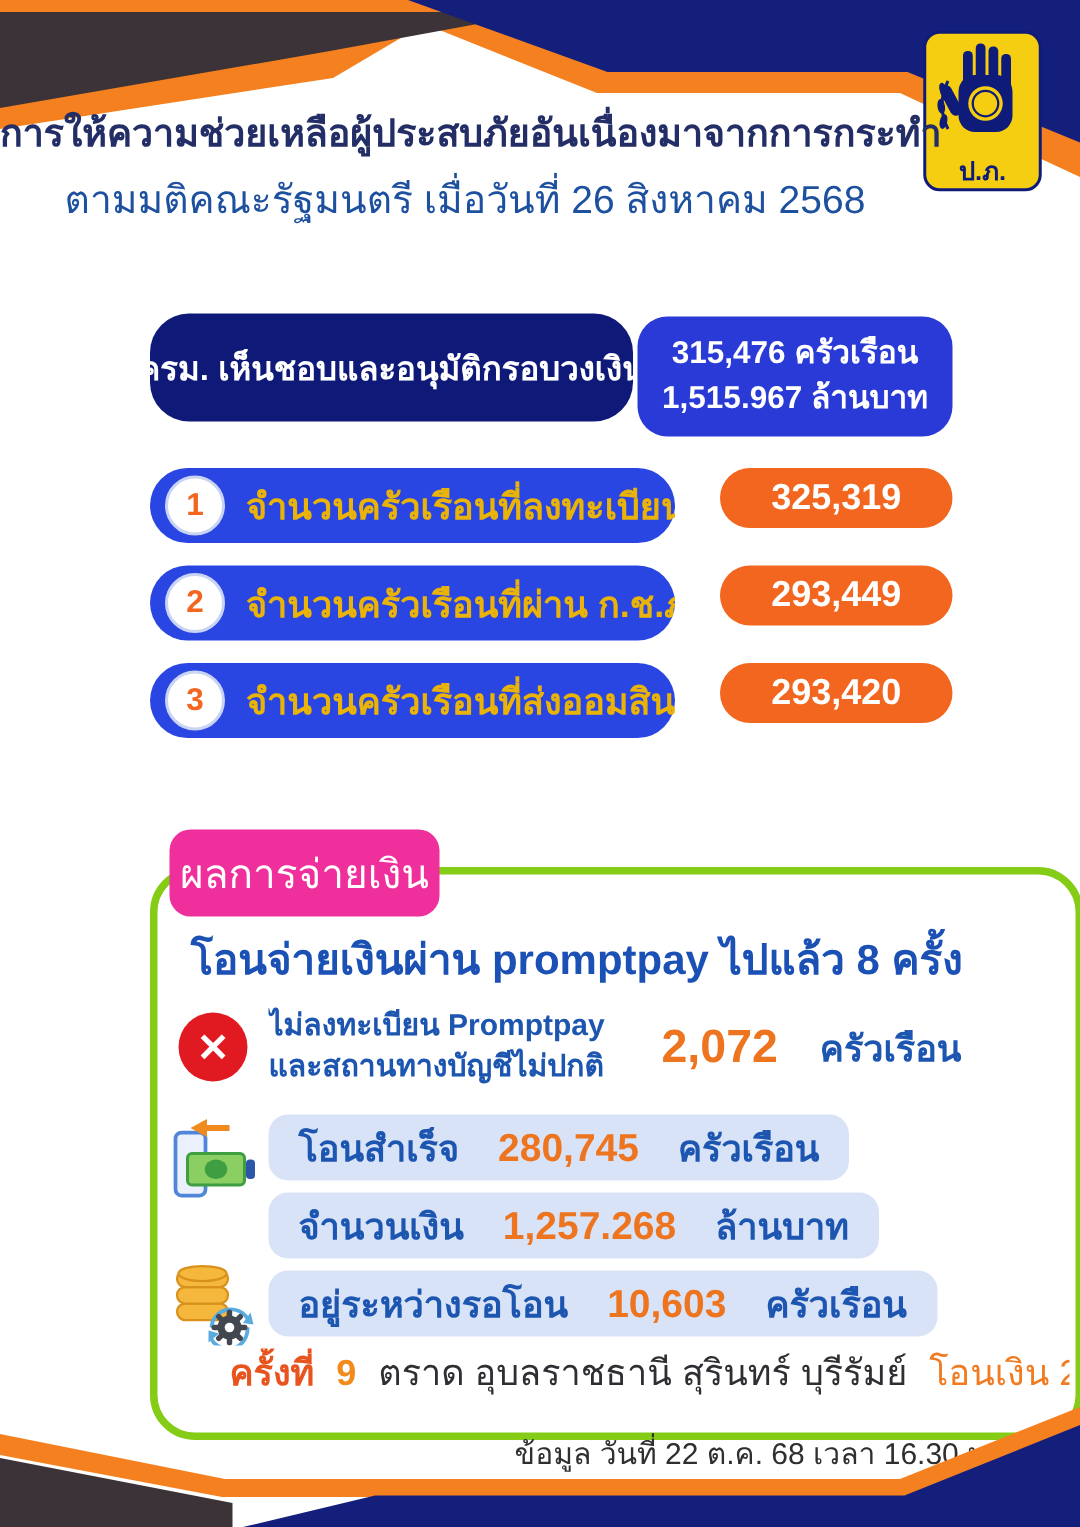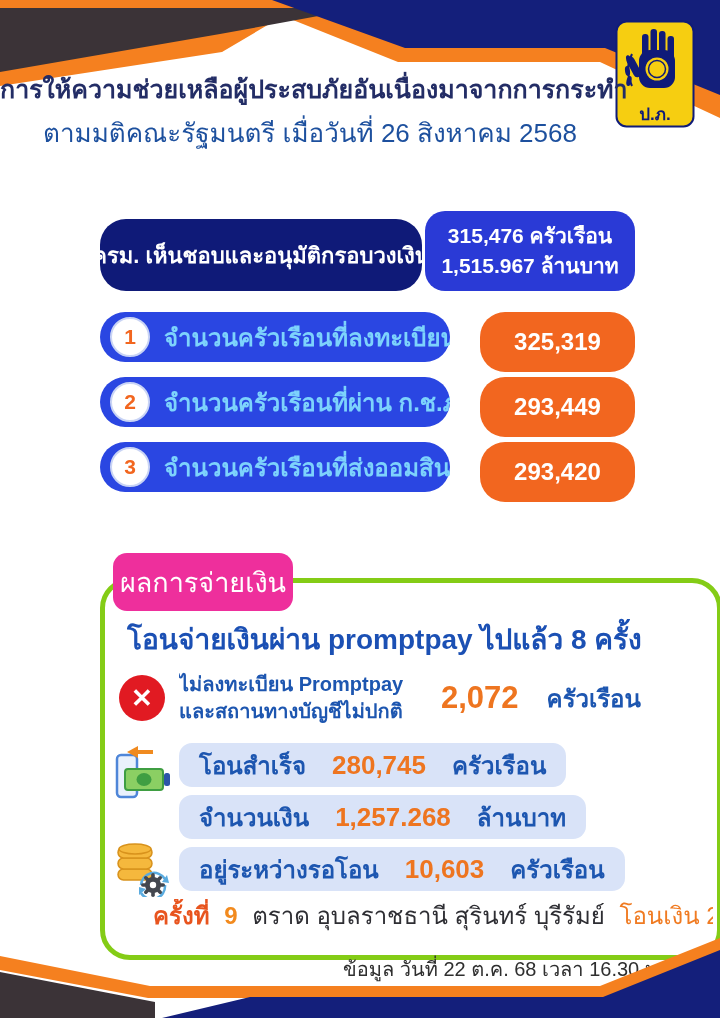--- a/index.html
+++ b/index.html
@@ -18,21 +18,21 @@
   .h-line1,.h-line2{
     font-size:25px;font-weight:bold;color:#232d66;line-height:34px;white-space:nowrap;
   }
   .h-red{color:#e8232d;}
   .h-sub{
     margin-top:10px;font-size:26px;font-weight:normal;color:#1d509e;line-height:34px;white-space:nowrap;
   }
 
   
   #approval-label-box{
-    left:100px;top:219px;width:322px;height:72px;
+    left:100px;top:209px;width:322px;height:72px;
     background:#0f1a78;border-radius:26px;
     display:flex;align-items:center;justify-content:center;
   }
   #approval-label-box span{
     color:#fff;font-weight:bold;font-size:22px;white-space:nowrap;
   }
   #approval-value-box{
     left:425px;top:211px;width:210px;height:80px;
     background:#2a3ad6;border-radius:20px;
     display:flex;flex-direction:column;align-items:center;justify-content:center;gap:2px;
@@ -46,24 +46,24 @@
     left:100px;width:350px;height:50px;background:#2a46e2;border-radius:25px;
     display:flex;align-items:center;
   }
   .reg-num-circle{
     width:36px;height:36px;margin-left:10px;border-radius:50%;
     background:#ffffff;border:2px solid #c9d4f5;
     display:flex;align-items:center;justify-content:center;
     color:#f2661f;font-weight:bold;font-size:21px;flex:0 0 auto;
   }
   .reg-label{
-    margin-left:14px;color:#7dd3fc;font-weight:bold;font-size:24px;white-space:nowrap;overflow:hidden;
+    margin-left:14px;color:#eab308;font-weight:bold;font-size:24px;white-space:nowrap;overflow:hidden;
   }
   .reg-value-pill{
-    left:480px;width:155px;height:60px;background:#f2661f;border-radius:25px;
+    left:480px;width:155px;height:40px;background:#f2661f;border-radius:25px;
     display:flex;align-items:center;justify-content:center;
   }
   .reg-value-pill span{color:#fff;font-weight:bold;font-size:24px;}
 
   
   #payment-box{
     left:100px;top:578px;width:612px;height:372px;
     background:#fff;border:5px solid #84cc16;border-radius:30px;
   }
   #payment-badge{

